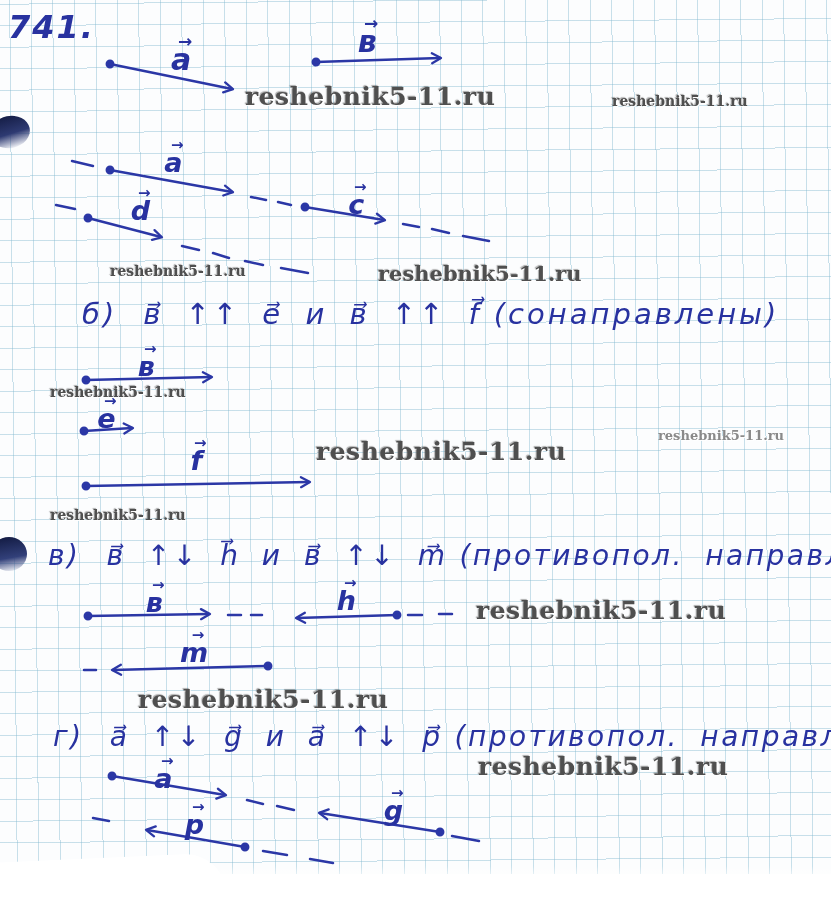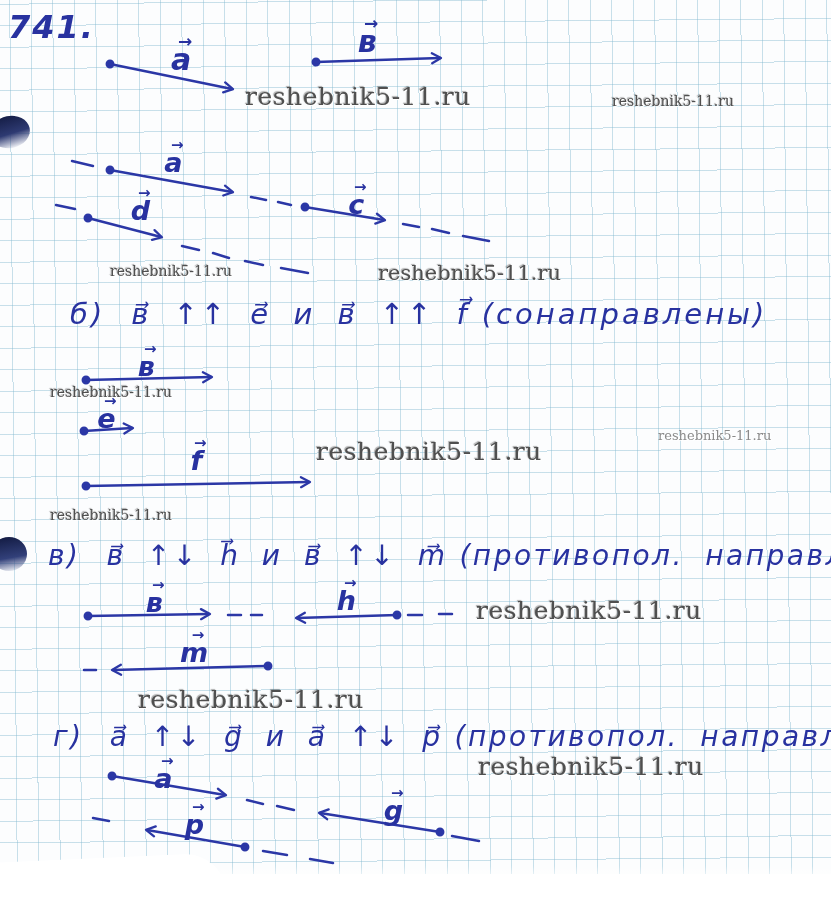--- a/index.html
+++ b/index.html
@@ -24,35 +24,35 @@
 
   
   .ink{color:#2832a0; font-style:italic;}
   .title-num{position:absolute; left:8px; top:8px; font-size:32px; font-weight:bold; letter-spacing:2px;}
   .title-given{position:absolute; left:106px; top:2px; font-size:33px; font-weight:bold; letter-spacing:2px;}
 
   .stmt{position:absolute; white-space:nowrap; font-size:29px; letter-spacing:3px; word-spacing:10px;}
   .stmt .lbl{margin-right:26px;}
   .stmt .note{margin-left:12px;}
   .stmt-a{left:50px; top:108px;}
-  .stmt-b{left:70px; top:297px;font-style:italic;}
+  .stmt-b{left:82px; top:297px;font-style:italic;}
   .stmt-v{left:48px; top:539px; font-size:28px; letter-spacing:2.5px;}
   .stmt-g{left:53px; top:720px; font-size:28px; letter-spacing:2.5px;}
 
   
   .vl{position:absolute; text-align:center; line-height:1; font-weight:600;}
   .vl .vl-arrow{display:block; font-style:normal; font-size:15px; line-height:7px; margin-left:8px; letter-spacing:0;}
   .vl .vl-letter{display:block; font-size:27px;}
   .vl-big .vl-letter{font-size:30px;}
   .vl-big .vl-arrow{font-size:17px;}
 
   
   .wm{
     position:absolute; white-space:nowrap;
-    font-family:"DejaVu Serif", serif; font-weight:normal; color:#4f4f4f;
+    font-family:"DejaVu Serif", serif; font-weight:bold; color:#4f4f4f;
     text-shadow:1px 1px 0 rgba(255,255,255,0.95), -1px -1px 1px rgba(70,70,70,0.45);
   }
   .wm-lg{font-size:25px; letter-spacing:0.5px;}
   .wm-md{font-size:21px;}
   .wm-sm{font-size:14px;}
   .wm-xs{font-size:13px; color:#8a8a8a; text-shadow:1px 1px 0 rgba(255,255,255,0.9);}
   .wm1{left:245px; top:82px;}
   .wm2{left:612px; top:93px;}
   .wm3{left:110px; top:263px;}
   .wm4{left:378px; top:261px;}

